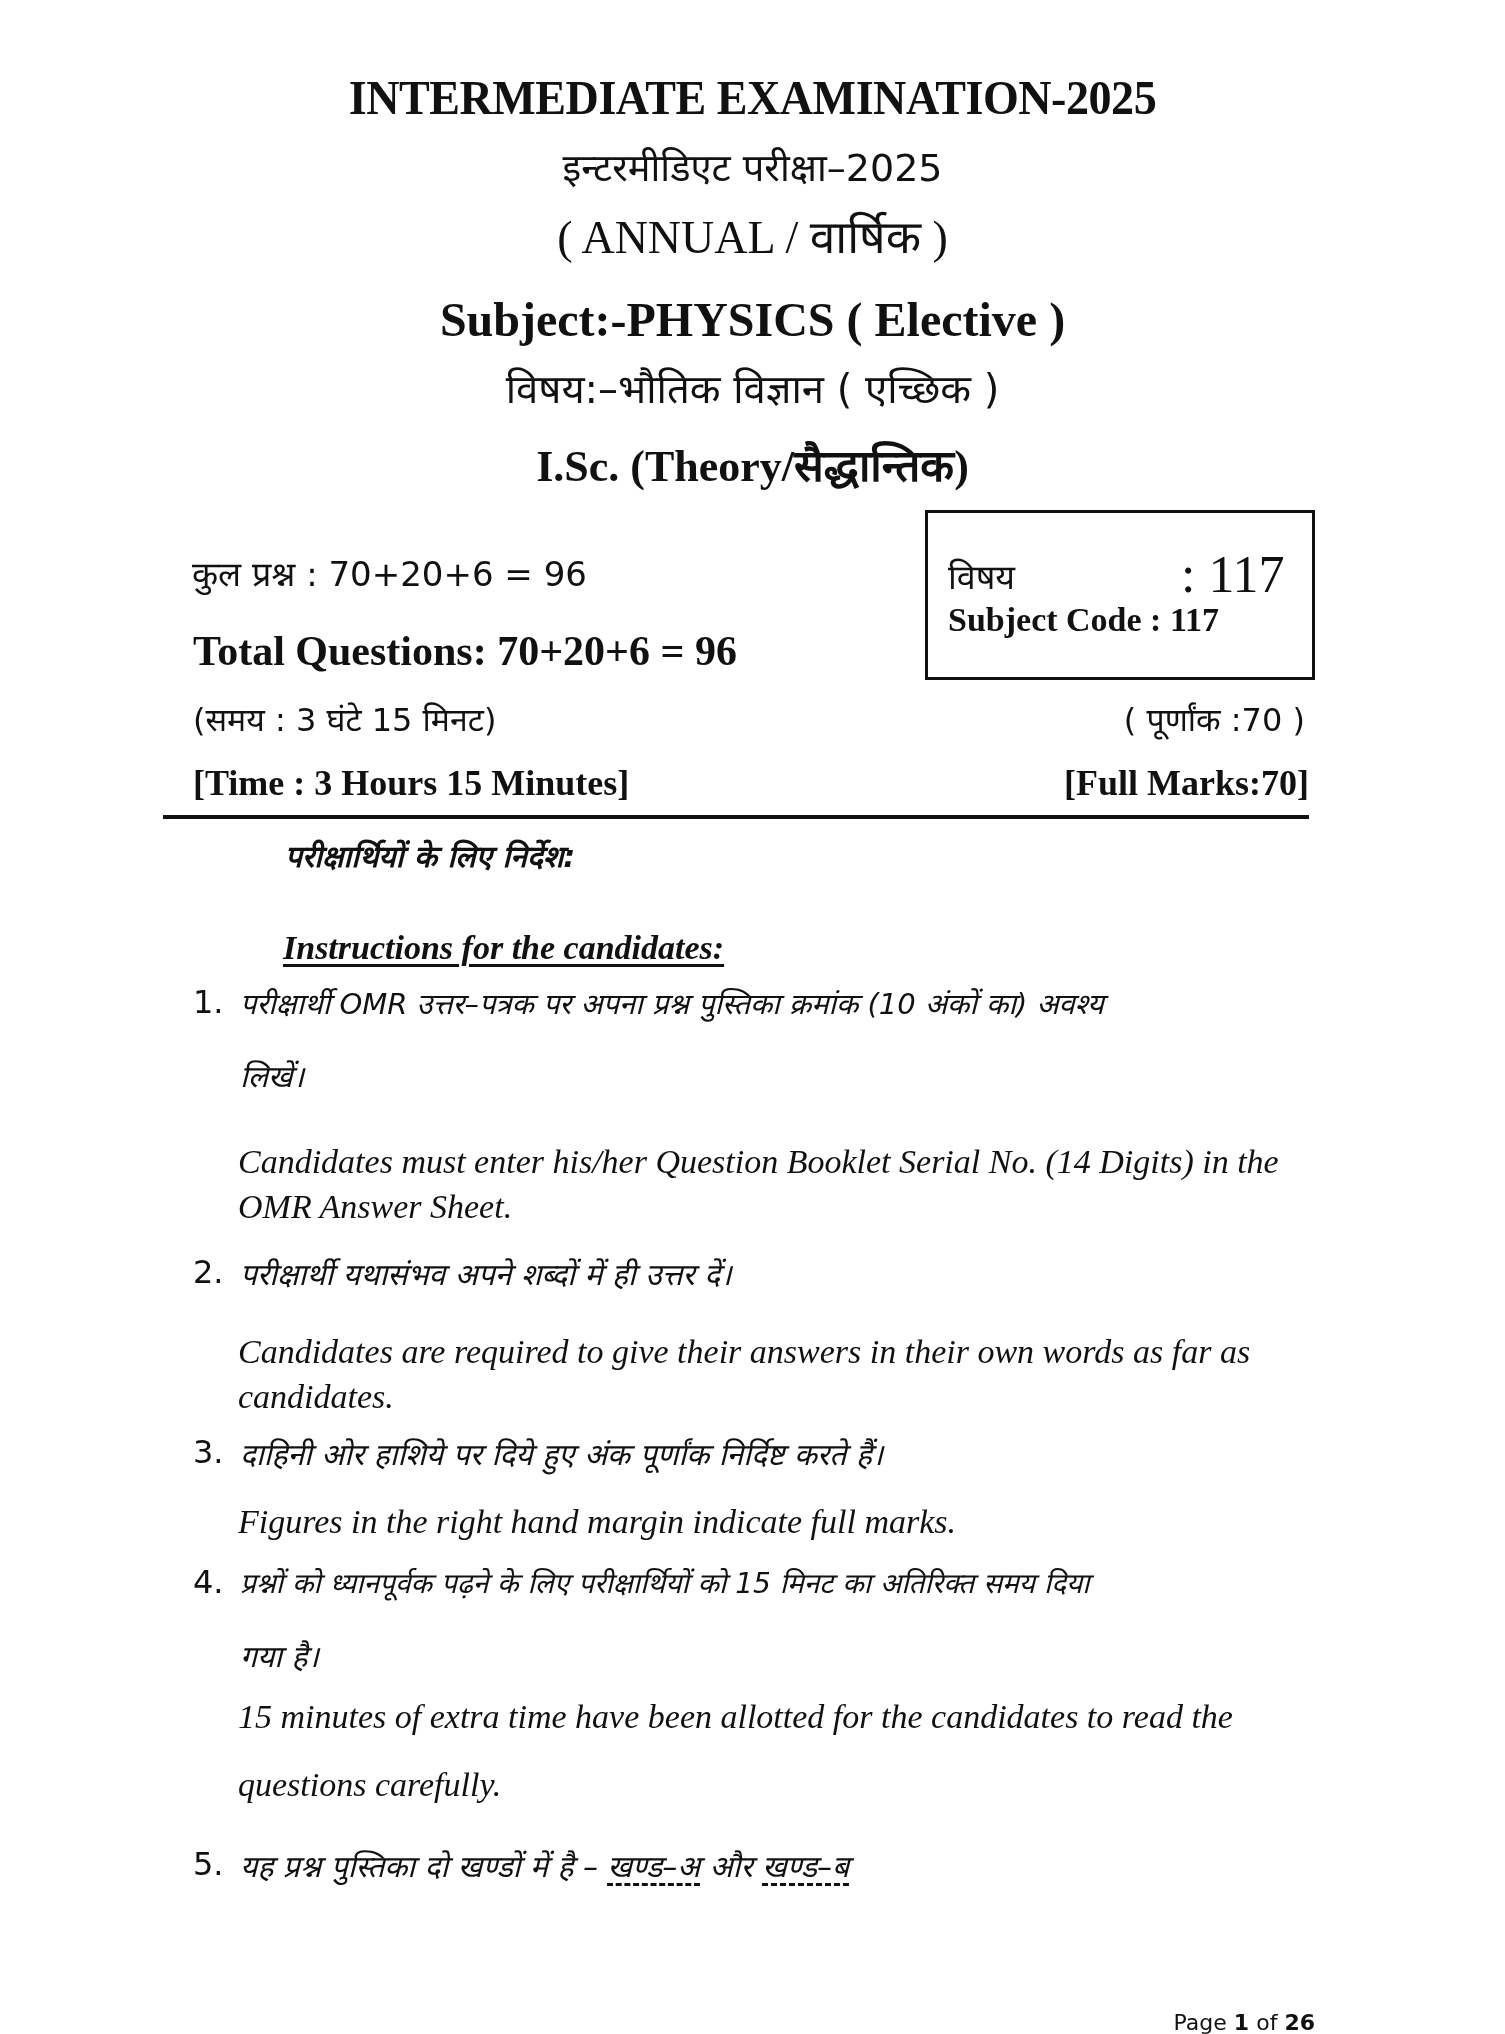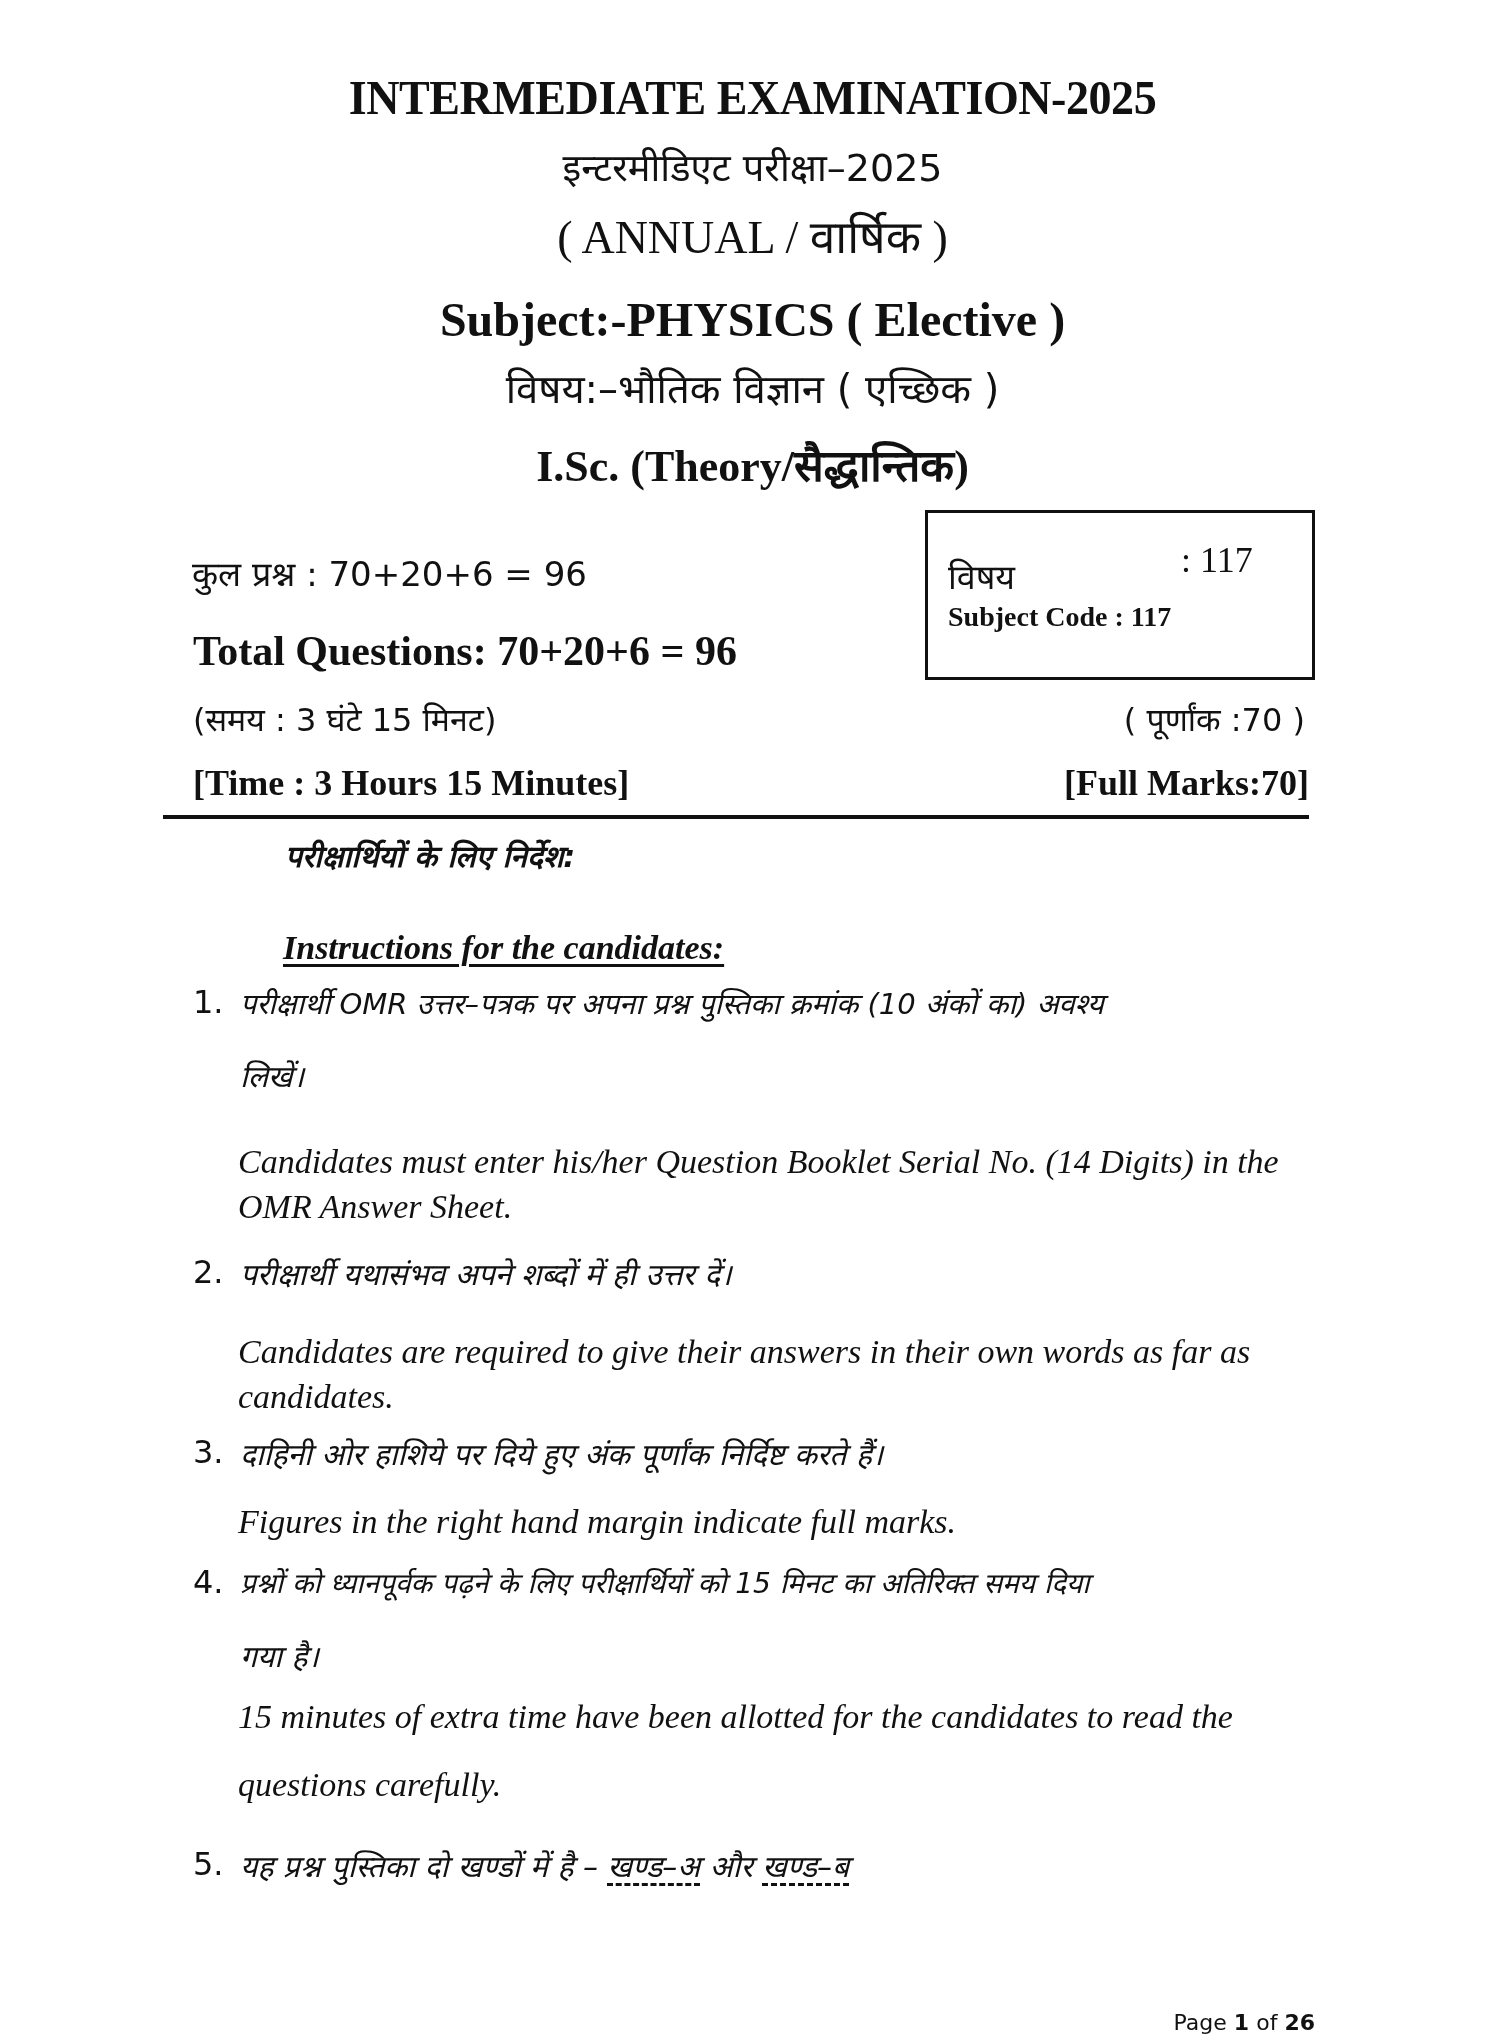--- a/index.html
+++ b/index.html
@@ -9,22 +9,22 @@
   .h-title { font-weight: bold; font-size: 48px; letter-spacing: -0.5px; transform: scaleX(0.96); }
   .h-hindi { font-family: "DejaVu Sans", sans-serif; font-size: 38px; }
   .h-annual { font-size: 46px; }
   .h-subject { font-weight: bold; font-size: 48px; }
   .h-isc { font-weight: bold; font-size: 44px; }
   .meta-hindi { font-family: "DejaVu Sans", sans-serif; font-size: 34px; }
   .meta-en { font-weight: bold; font-size: 42px; }
   .meta-en2 { font-weight: bold; font-size: 36px; }
   .box { position: absolute; left: 925px; top: 510px; width: 384px; height: 164px; border: 3px solid #111; }
   .box .row1 { position: absolute; left: 20px; top: 20px; font-family: "DejaVu Sans", sans-serif; font-size: 34px; margin-top: 20px; }
-  .box .row1v { position: absolute; left: 253px; top: 26px; font-size: 36px; }
-  .box .row2 { position: absolute; left: 20px; top: 88px; font-weight: bold; font-size: 28px; }
+  .box .row1v { position: absolute; left: 253px; top: 32px; font-size: 52px; }
+  .box .row2 { position: absolute; left: 20px; top: 88px; font-weight: bold; font-size: 34px; }
   .rule { position: absolute; left: 163px; top: 815px; width: 1146px; height: 4px; background: #111; }
   .hi-it { font-family: "DejaVu Sans", sans-serif; font-style: italic; font-size: 30px; }
   .en-it { font-style: italic; font-size: 34px; }
   .inst-head { font-weight: bold; font-style: italic; font-size: 34px; text-decoration: underline; text-decoration-thickness: 3px; text-underline-offset: 5px; margin-top: 24px; }
   .num { font-family: "DejaVu Sans", sans-serif; font-size: 32px; }
   .ul { text-decoration: underline; text-decoration-style: dashed; text-underline-offset: 6px; }
   .page-foot { font-family: "DejaVu Sans", sans-serif; font-size: 22px; }
   .page-foot b { font-weight: bold; }
 </style>
 </head>

